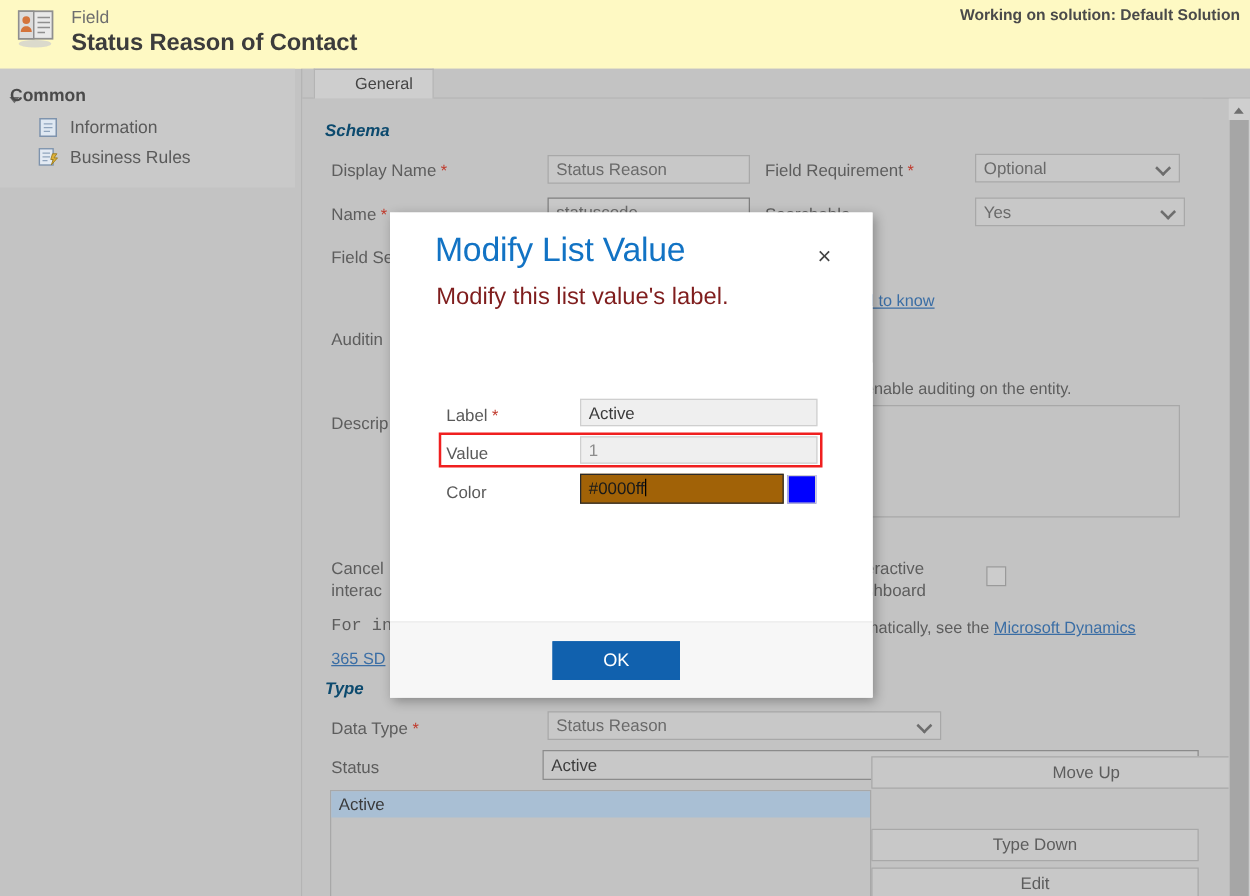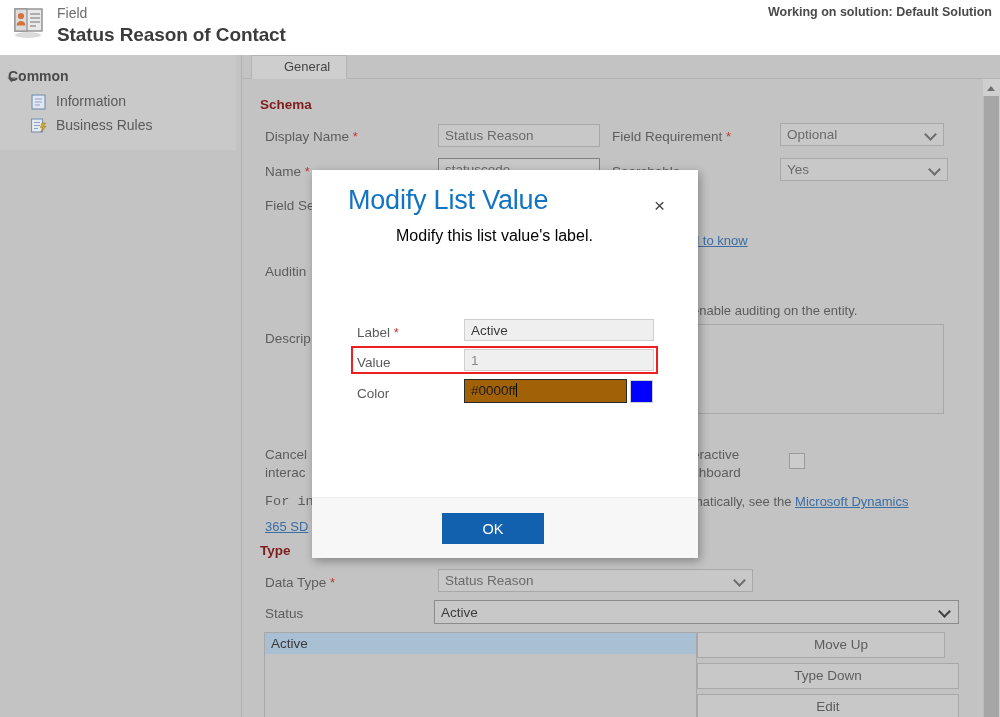--- a/index.html
+++ b/index.html
@@ -13,21 +13,21 @@
   #app {
     position: relative;
     width: 1000px; height: 717px;
     background: #c3c3c3;
     overflow: hidden;
   }
 
   
   .header {
     position: absolute; left: 0; top: 0; width: 1000px; height: 55px;
-    background: #ffffff;
+    background: #fef9c3;
   }
   .header-icon {
     position: absolute; left: 12px; top: 6px; width: 36px; height: 34px;
   }
   .hdr-subtitle {
     position: absolute; left: 57px; top: 5px;
     font-size: 14px; color: #6e6e6e;
   }
   .hdr-title {
     position: absolute; left: 57px; top: 24px;
@@ -93,21 +93,21 @@
   .tabline {
     position: absolute; left: 0; top: 23px; width: 758px; height: 1px;
     background: #b4b4b4;
   }
   .panel {
     position: absolute; left: 0; top: 24px; width: 720px; height: 638px;
     background: #c3c3c3;
   }
   .section-title {
     position: absolute;
-    font-size: 13.5px; font-weight: bold; color: #7f1d1d;
+    font-size: 13.5px; font-weight: bold; color: #0c4a6e; font-style: italic;
   }
   .fld-label {
     position: absolute;
     font-size: 13.5px; color: #5d5d5d;
     white-space: nowrap;
   }
   .req { color: #c0392b; font-size: 13px; }
   .ro-input {
     position: absolute;
     background: #c8c8c8;
@@ -224,21 +224,21 @@
     left: 312px; top: 170px; width: 386px; height: 388px;
     background: #ffffff;
   }
   .modal-title {
     position: absolute; left: 36px; top: 15px;
     font-size: 27px; color: #1273c4;
     letter-spacing: -0.2px;
   }
   .modal-sub {
     position: absolute; left: 37px; top: 57px;
-    font-size: 16px; color: #000000; margin-left: 47px;
+    font-size: 19px; color: #7f1d1d;
   }
   .modal-close {
     position: absolute; right: 28px; top: 25px;
     width: 22px; height: 22px;
     font-size: 19px; color: #444;
     text-align: center; line-height: 20px;
     cursor: pointer;
     background: transparent; border: none;
     font-family: "Liberation Sans", sans-serif;
   }
@@ -412,21 +412,21 @@
       <div class="fld-label" style="left:23px; top:496px;"><span>Data Type</span><span class="req">&nbsp;*</span></div>
       <div class="ro-select" style="left:196px; top:490px; width:315px;"><span>Status Reason</span><span class="chev"></span></div>
 
       <div class="fld-label" style="left:23px; top:527px;">Status</div>
       <div class="act-select" style="left:192px; top:521px; width:525px;"><span>Active</span><span class="chev"></span></div>
 
       <div class="listbox" style="left:22px; top:553px; width:433px; height:108px;">
         <div class="row-sel">Active</div>
       </div>
 
-      <div class="side-btn" style="left:455px; top:553px; width:248px;padding-left:40px;">Move Up</div>
+      <div class="side-btn" style="left:455px; top:526px; width:304px;padding-left:40px;">Move Up</div>
       <div class="side-btn" style="left:455px; top:584px; width:262px;">Type Down</div>
       <div class="side-btn" style="left:455px; top:615px; width:262px;">Edit</div>
     </div>
   </div>
 
   <div class="scroll-track"></div>
   <div class="scroll-thumb"></div>
   <div class="scroll-up">
       <span class="arr"></span>
     </div>

